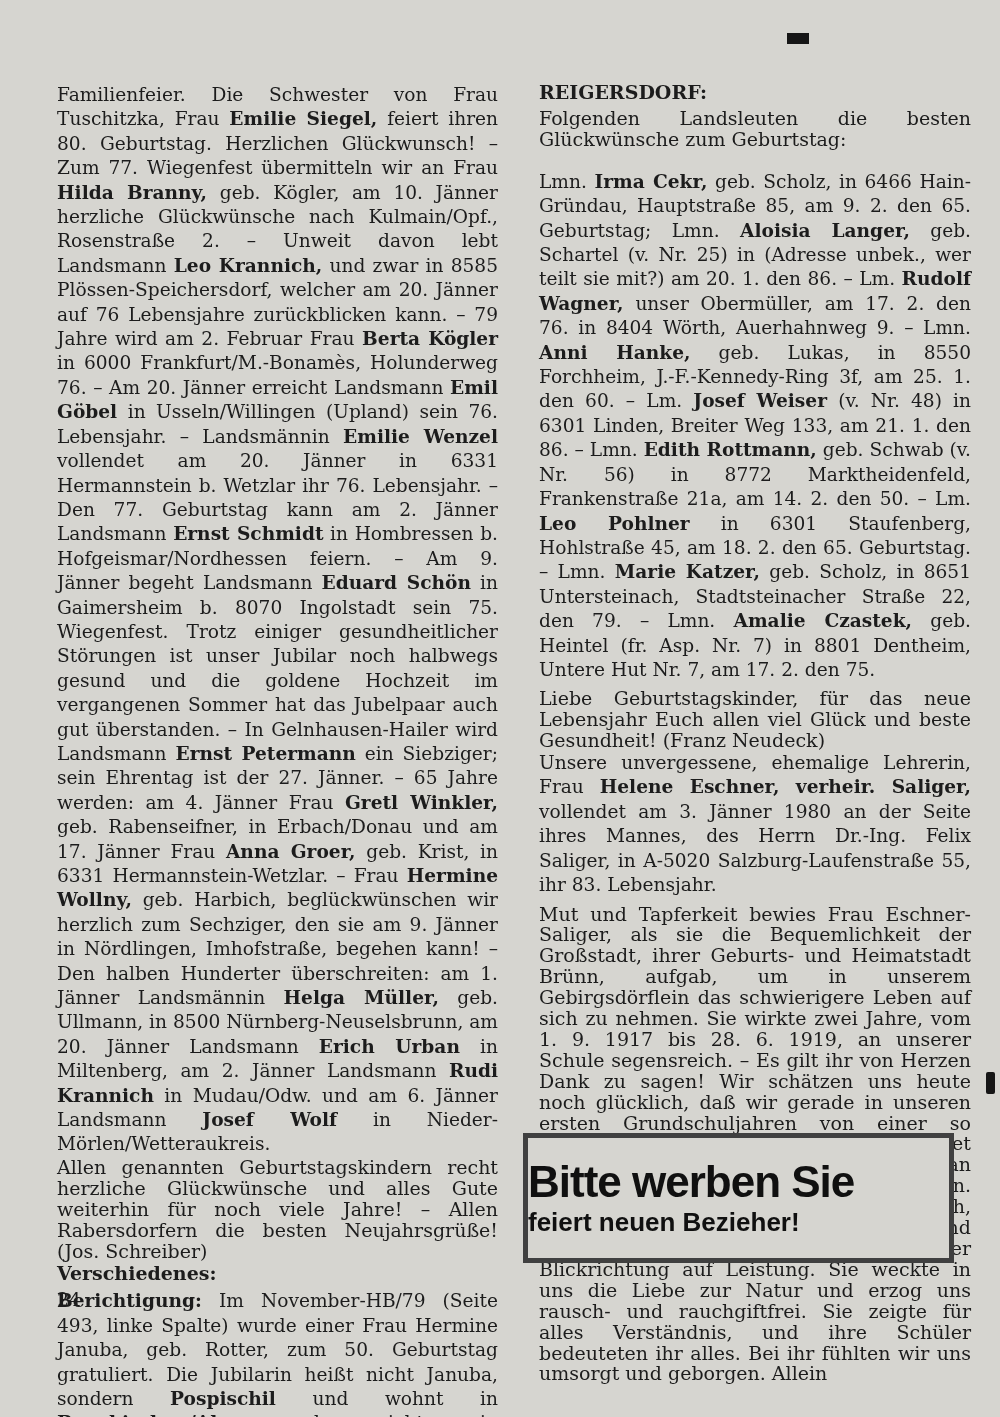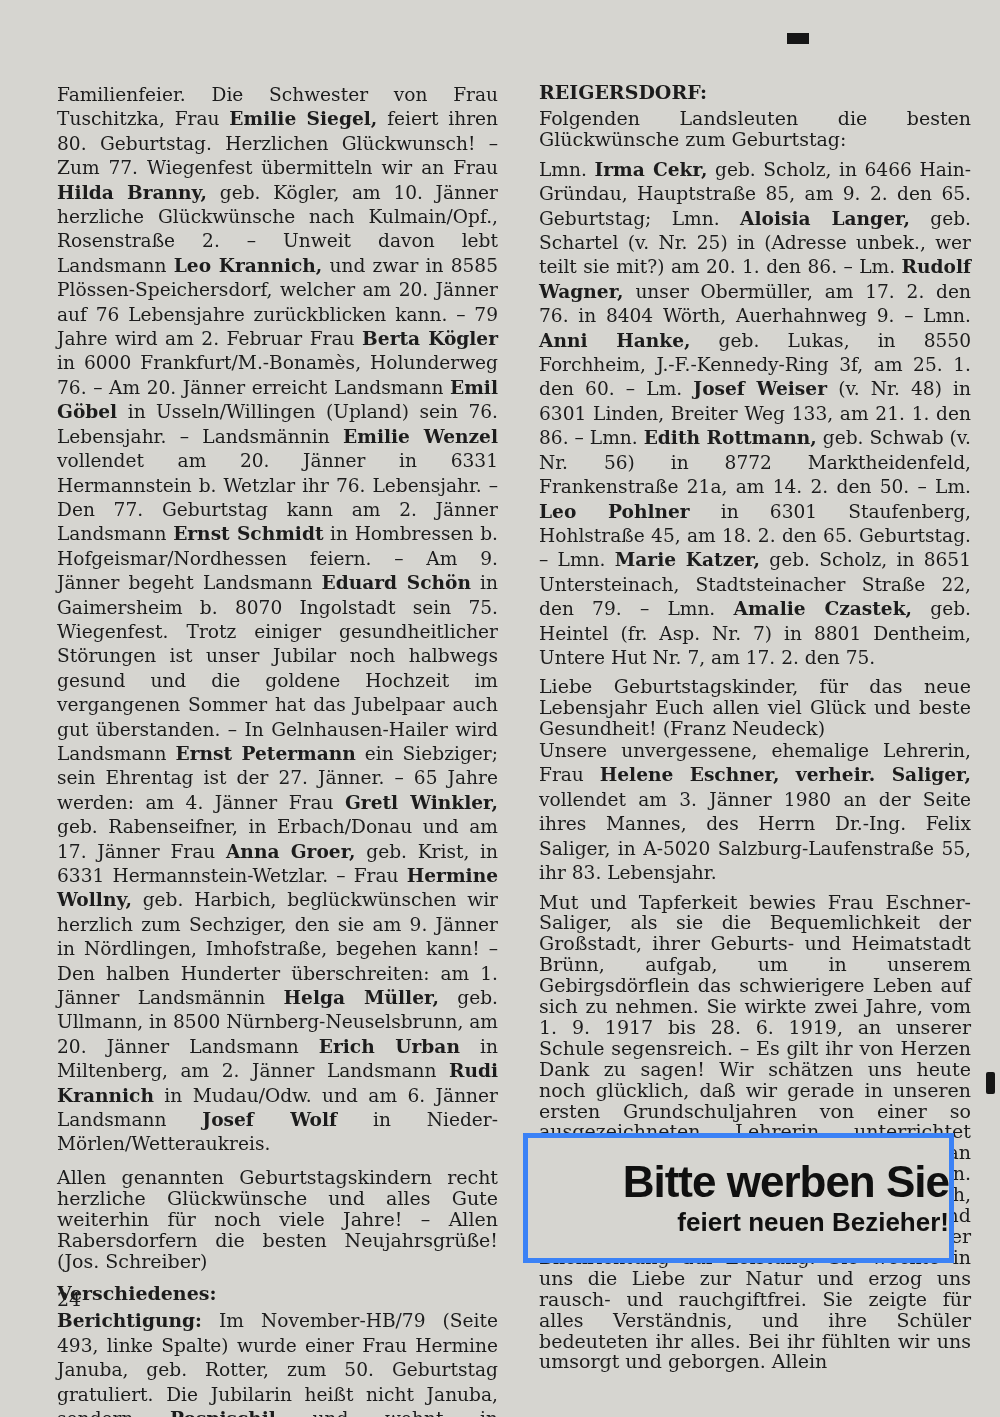--- a/index.html
+++ b/index.html
@@ -31,41 +31,41 @@
     -webkit-hyphens:auto;
   }
   .bold { font-weight:bold; }
   .subhead {
     font-weight:bold;
     font-size:19px;
     line-height:24px;
   }
   .mt4  { margin-top:4px; }
   .mt6  { margin-top:6px; }
-  .mt8  { margin-top:8px; }
-  .mt10 { margin-top:10px; }
+  .mt8  { margin-top:20px; }
+  .mt10 { }
   .mt12 { }
 
   .pagenum {
     position:absolute;
     left:57px;
     top:1288px;
     font-size:19px;
   }
 
   .ad-box {
     position:absolute;
     left:523px;
     top:1133px;
     width:431px;
     height:130px;
-    border:5px solid #3b82f6;
+    border:5px solid #404040;
     display:flex;
     flex-direction:column;
-    align-items:flex-end;
+    align-items:flex-start;
     justify-content:center;
     gap:3px;
     background:#d6d5d0;
   }
   .ad-line1 {
     font-family:"Liberation Sans", sans-serif;
     font-weight:bold;
     font-size:44px;
     line-height:1.05;
     letter-spacing:-1px;

